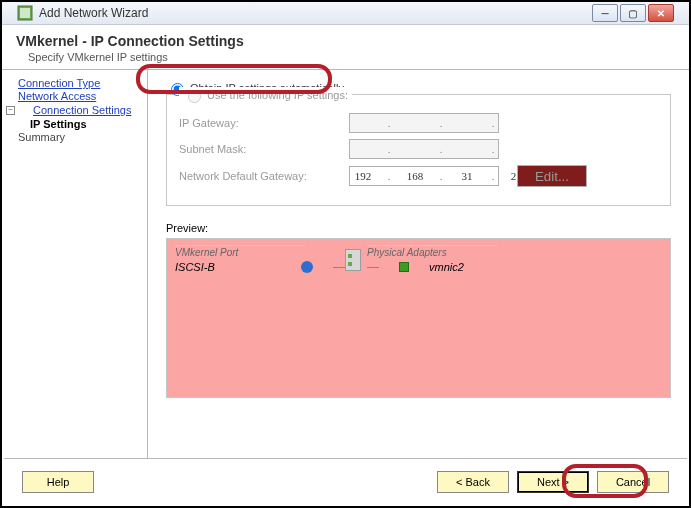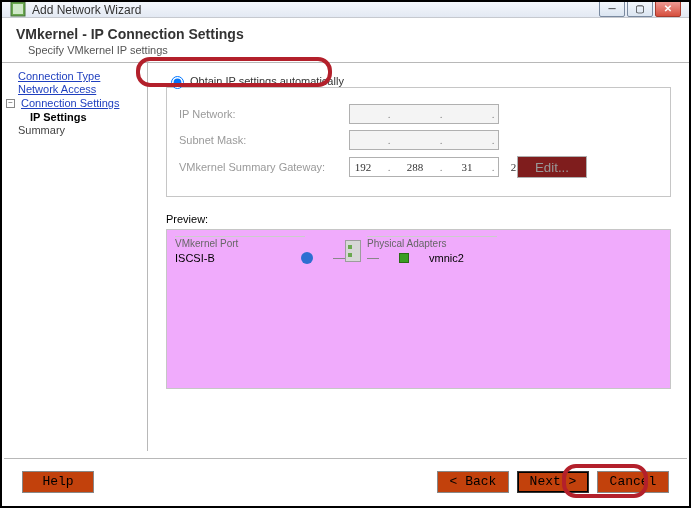--- a/index.html
+++ b/index.html
@@ -10,26 +10,26 @@
     font-size: 11px;
     color: #000;
     width: 691px;
     height: 508px;
     position: relative;
     overflow: hidden;
     border: 2px solid #000;
   }
   
   .titlebar {
-    height: 16px;
+    height: 23px;
     background: linear-gradient(#f4f7fc, #e3e9f3);
     border-bottom: 1px solid #c6c9cf;
     display: flex;
-    align-items: flex-end;
-    padding: 0 8px;
+    align-items: center;
+    padding: 0 15px;
   }
   .titlebar .icon {
     width: 16px; height: 16px;
     margin-right: 6px;
     display: inline-flex; align-items:center; justify-content:center;
   }
   .titlebar .title { flex: 1; font-size: 12px; color: #333; }
   .win-btns { display: flex; gap: 2px; }
   .win-btn {
     width: 26px; height: 18px;
@@ -109,21 +109,22 @@
   .ip-input.enabled { background:#fff; color:#333;align-items:center; }
   .ip-input span { min-width:26px; text-align:center; }
   .dot { width:6px; text-align:center; color:#888; }
   .edit-btn {
     margin-left:18px; width:70px; height:22px;
     border:1px solid #b0b0b0; background:#7f1d1d; color:#999;
   }
   .preview-label { margin-top:16px; margin-bottom:4px; }
   .preview-box {
     border:1px solid #c6c6c6; height:160px; padding:6px 8px;
-    background:#f0abfc;
+    background:#fca5a5;
+    font-style:italic;
   }
   .pv-cols { display:flex; gap:0; }
   .pv-col { }
   .pv-head { font-size:10px; color:#666; border-top:1px solid #ccc; padding-top:1px; margin-bottom:2px; width:130px; }
   .pv-line { display:flex; align-items:center; gap:20px; padding:1px 0;}
   .nic-icon {
     width:10px;height:10px;background:#3a9d23;border:1px solid #2a6b16;
     display:inline-block;
   }
   .globe-icon {
@@ -142,22 +143,22 @@
   
   .footer {
     position:absolute; left:2px;right:2px;bottom:2px;
     height:46px;
     border-top:1px solid #b8b8b8;
     background:#fff;
     display:flex; align-items:center; padding:0 18px;
   }
   .btn {
     height:22px; min-width:72px;
-    border:1px solid #888; background:#c2410c;
-    font-family:Liberation Mono, monospace; font-size:13px;
+    border:1px solid #888; background:#fef9c3;
+    font-family:Liberation Sans, sans-serif; font-size:11px;
     padding:0 8px;
     cursor:pointer;
   }
   .footer .spacer { flex:1; }
   .footer .btn + .btn { margin-left:8px;text-align:center; }
   .btn.primary { border:1px solid #333; box-shadow:0 0 0 1px #000 inset; }
   
   .annot {
     position:absolute; border:4px solid #b3202b; border-radius:14px;
     pointer-events:none; z-index:50;
@@ -185,37 +186,41 @@
   <div class="h-title">VMkernel - IP Connection Settings</div>
   <div class="h-sub">Specify VMkernel IP settings</div>
 </div>
 
 <div class="body">
   <div class="sidebar">
     <a class="item">Connection Type</a>
     <a class="item">Network Access</a>
     <div class="tree-row">
       <span class="expander">−</span>
-      <a class="item" style="margin-left:4px">Connection Settings</a>
+      <a class="item" style="margin-left:16px">Connection Settings</a>
     </div>
     <span class="item current">IP Settings</span>
     <span class="item plain">Summary</span>
   </div>
 
   <div class="main">
 
     <div class="radio-row">
       <input type="radio" checked="" style="">
       <span>Obtain IP settings automatically</span>
     </div>
 
     <div class="fieldset disabled">
+      <div class="radio-row" style="color:#9a9a9a; margin-top:-14px; background:#fff; width:fit-content; padding:0 4px; position:relative; top:-4px;">
+        <input type="radio" disabled="" style="">
+        <span>Use the following IP settings:</span>
+      </div>
 
       <div class="form-row">
-        <span class="lbl">IP Network:</span>
+        <span class="lbl">IP Gateway:</span>
         <div class="ip-input">
           <span></span>
             <span class="dot">.</span>
             <span></span>
             <span class="dot">.</span>
             <span></span>
             <span class="dot">.</span>
             <span></span>
         </div>
       </div>
@@ -227,25 +232,25 @@
             <span class="dot">.</span>
             <span></span>
             <span class="dot">.</span>
             <span></span>
             <span class="dot">.</span>
             <span></span>
         </div>
       </div>
 
       <div class="form-row">
-        <span class="lbl">VMkernel Summary Gateway:</span>
+        <span class="lbl">Network Default Gateway:</span>
         <div class="ip-input enabled">
           <span>192</span>
             <span class="dot">.</span>
-          <span>288</span>
+          <span>168</span>
             <span class="dot">.</span>
           <span>31</span>
             <span class="dot">.</span>
           <span>254</span>
         </div>
         <button class="edit-btn" disabled="">Edit...</button>
       </div>
     </div>
 
     <div class="preview-label">Preview:</div>

